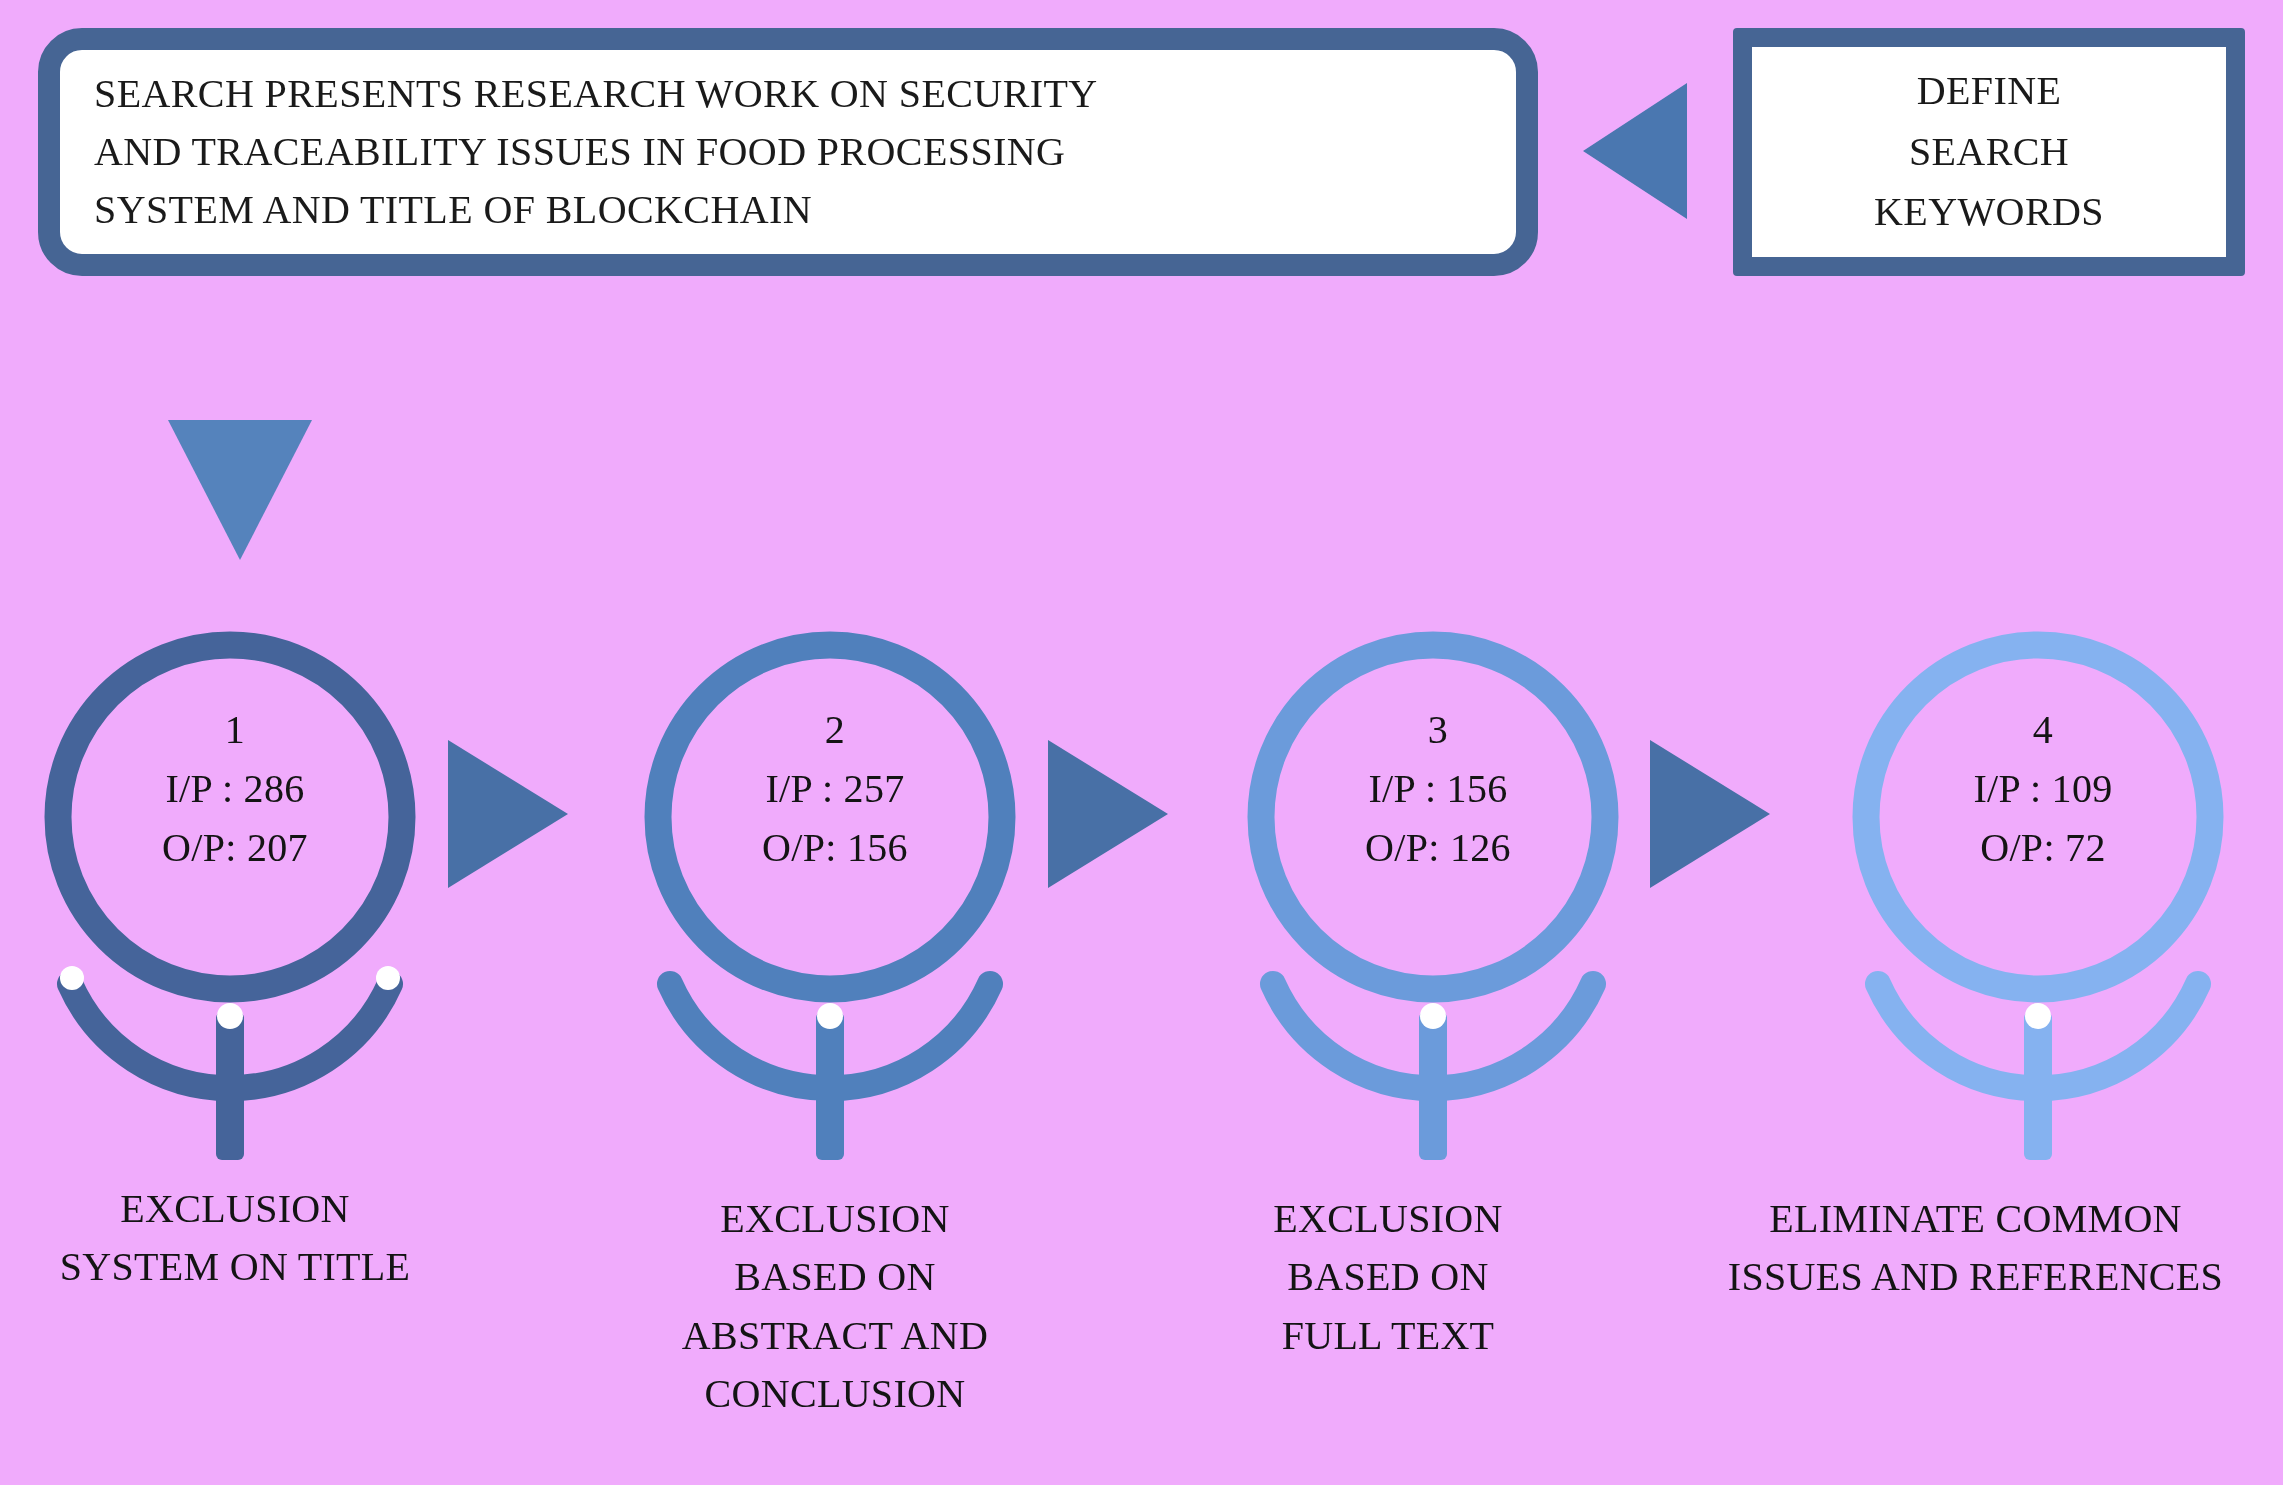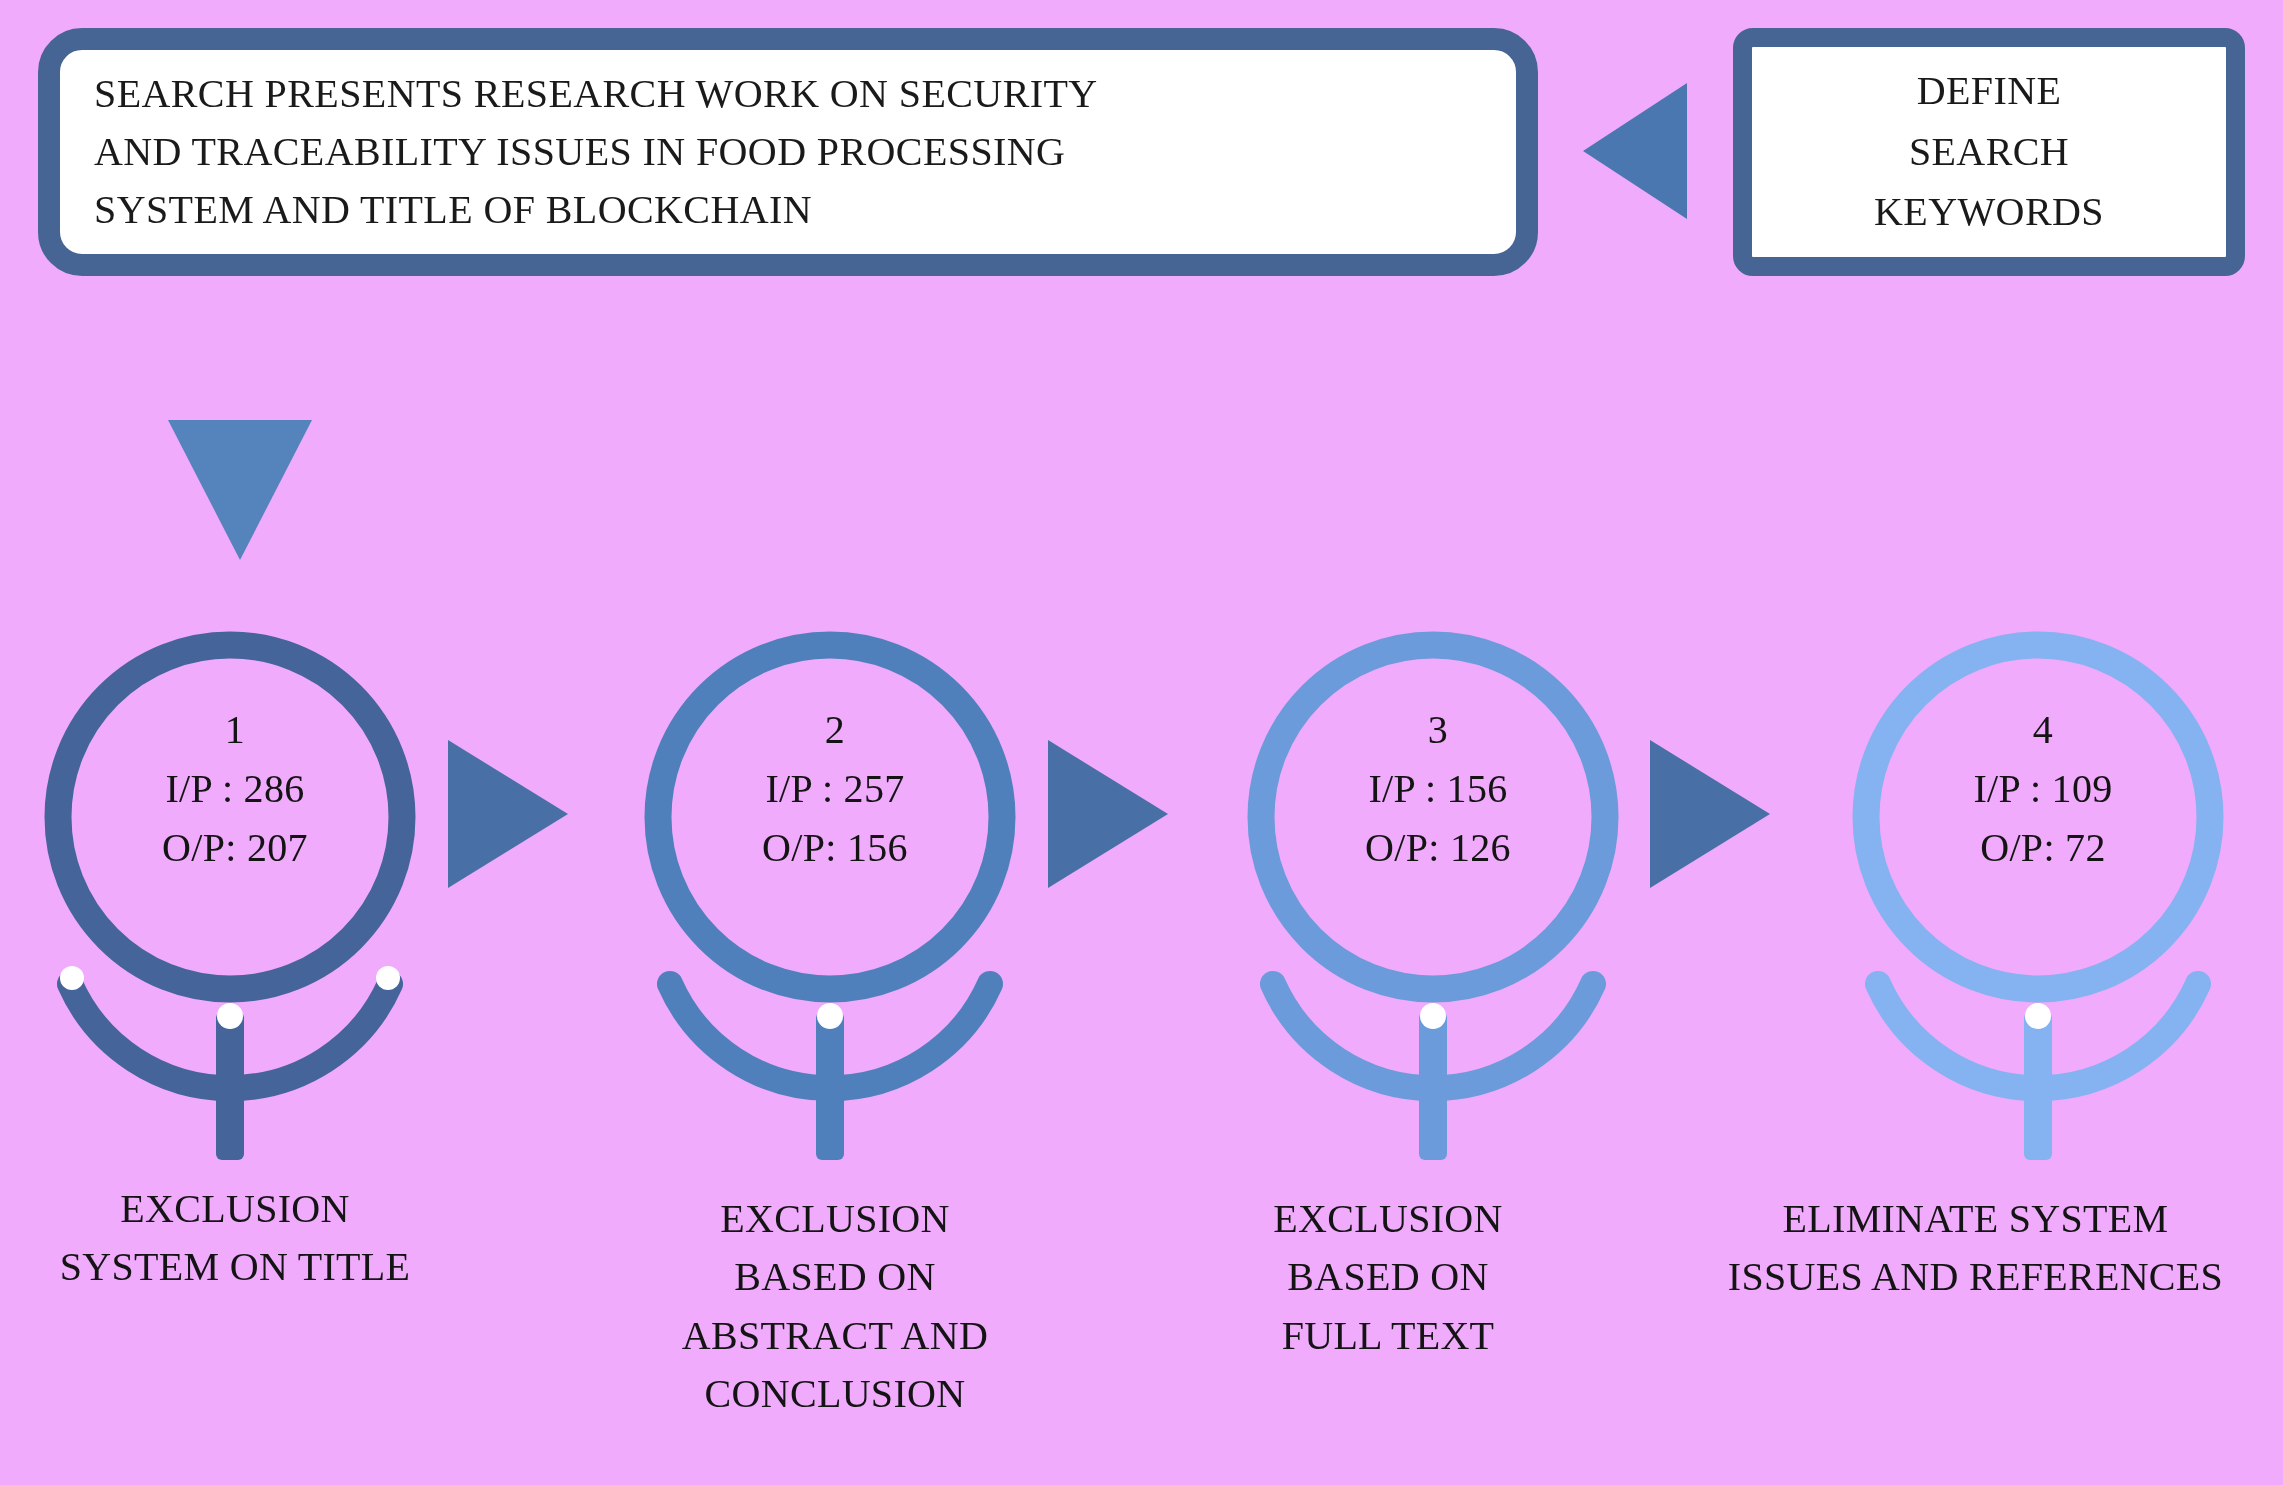--- a/index.html
+++ b/index.html
@@ -43,21 +43,21 @@
     letter-spacing: .4px;
     text-align: left;
     width: 100%;
   }
   #keywords-box {
     left: 1733px;
     top: 28px;
     width: 512px;
     height: 248px;
     border-width: 19px;
-    border-radius: 20px;
+    border-radius: 4px;
   }
   #keywords-box .txt {
     font-size: 40px;
     line-height: 1.52;
     color: #1a1a1a;
     letter-spacing: .4px;
     text-align: center;
     width: 100%;
   }
 
@@ -226,17 +226,17 @@
         <circle cx="200" cy="404" r="13" fill="#ffffff"></circle>
       </svg>
       <div class="label">
         <span class="num">4</span>
         <span>I/P : 109</span><br>
         <span>O/P: 72</span>
       </div>
     </div>
   </div>
   <div class="caption" style="left:1668px; top:1190px; width:615px;">
-    <div>ELIMINATE SYSTEM</div>
+    <div>ELIMINATE COMMON</div>
     <div>ISSUES AND REFERENCES</div>
   </div>
 
 </div>
 
 </body></html>

